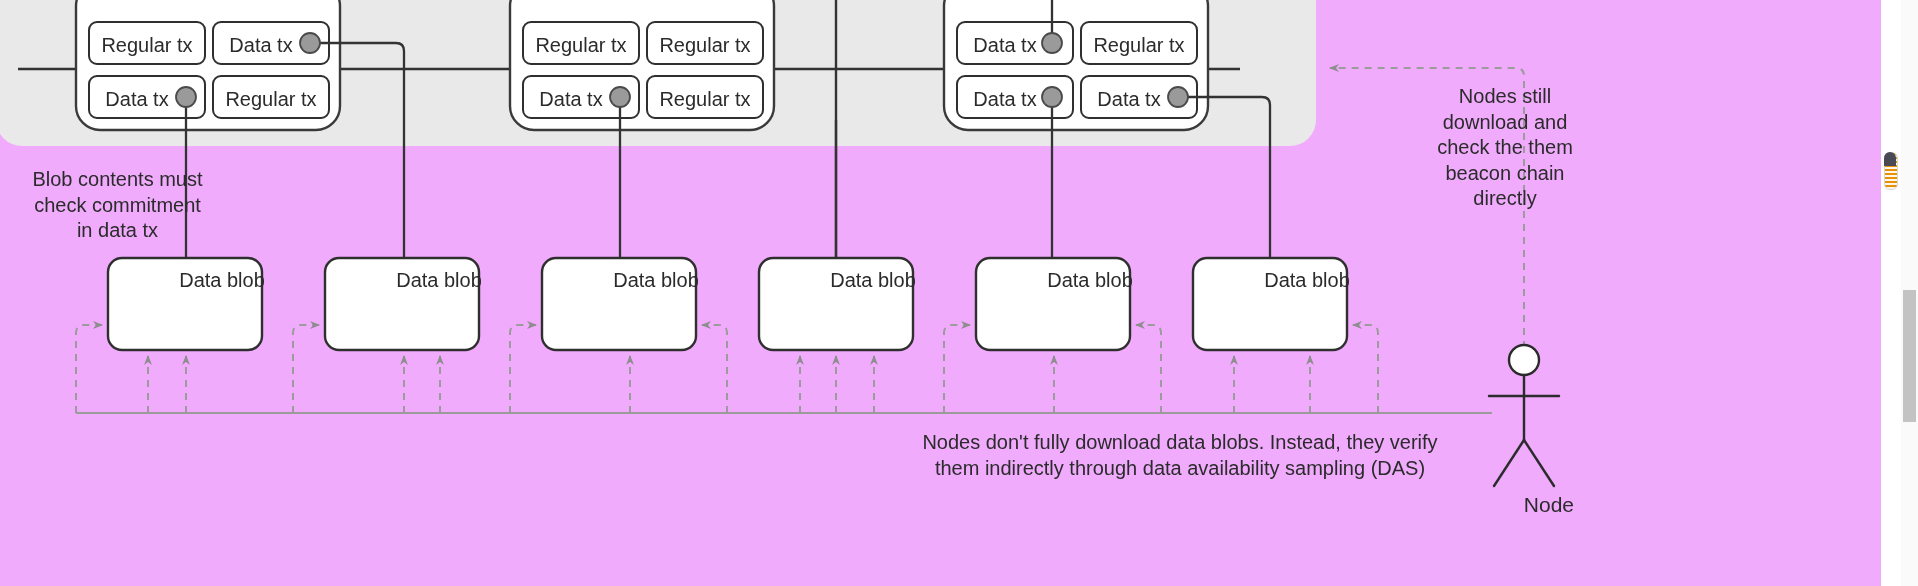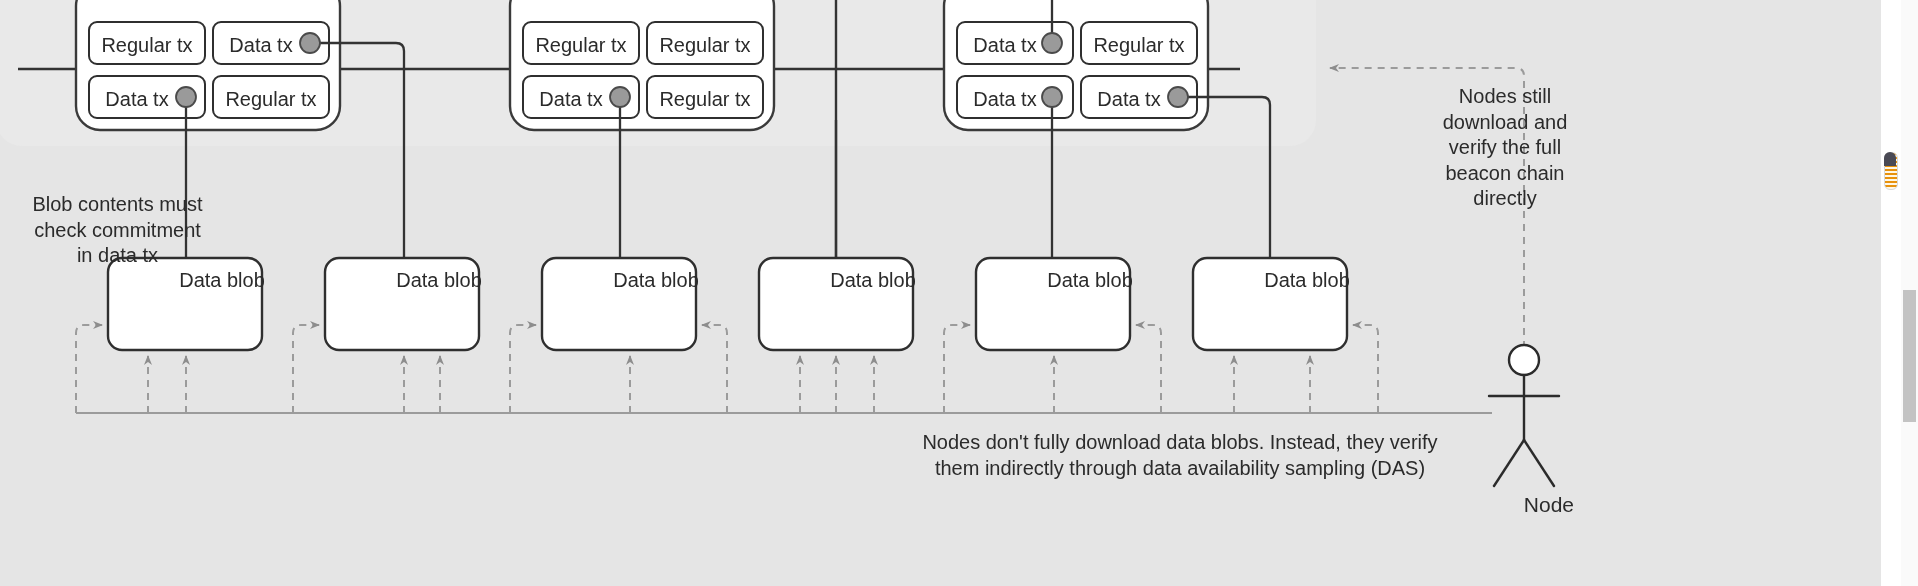--- a/index.html
+++ b/index.html
@@ -1,18 +1,18 @@
 <!DOCTYPE html>
 <html><head>
 <meta charset="utf-8">
 <style>
   html,body{margin:0;padding:0;background:#ffffff;}
   body{width:1918px;height:586px;overflow:hidden;
        font-family:"Liberation Sans","DejaVu Sans",sans-serif;color:#1f1f1f;}
-  #stage{position:relative;width:1918px;height:586px;overflow:hidden;background:#e5e5e5;}
+  #stage{position:relative;width:1918px;height:586px;overflow:hidden;background:#f0abfc;}
   #svgroot{position:absolute;left:0;top:0;width:1918px;height:586px;}
 
   .lbl{position:absolute;text-align:center;line-height:1.28;color:#2b2b2b;}
   .txlabel{font-size:20px;}
   .blob-label{font-size:20px;padding-left:37px;}
   .note{font-size:20px;color:#2b2b2b;}
   .actor-label{font-size:21px;}
 
   
   .vscroll-track{position:absolute;top:0;width:17px;height:586px;background:#fafafa;border-left:1px solid #eaeaea;}
@@ -170,30 +170,30 @@
   <div class="lbl txlabel" style="left:947px;  top:87px; width:116px;">Data tx</div>
   <div class="lbl txlabel" style="left:1071px; top:87px; width:116px;">Data tx</div>
 
   <div class="lbl blob-label" style="left:108px;  top:268px; width:154px;">Data blob</div>
   <div class="lbl blob-label" style="left:325px;  top:268px; width:154px;">Data blob</div>
   <div class="lbl blob-label" style="left:542px;  top:268px; width:154px;">Data blob</div>
   <div class="lbl blob-label" style="left:759px;  top:268px; width:154px;">Data blob</div>
   <div class="lbl blob-label" style="left:976px;  top:268px; width:154px;">Data blob</div>
   <div class="lbl blob-label" style="left:1193px; top:268px; width:154px;">Data blob</div>
 
-  <div class="lbl note" style="left:10px; top:192px; width:215px;">
+  <div class="lbl note" style="left:10px; top:167px; width:215px;">
     <div>Blob contents must</div>
     <div>check commitment</div>
     <div>in data tx</div>
   </div>
 
   <div class="lbl note" style="left:1355px; top:84px; width:300px;">
     <div>Nodes still</div>
     <div>download and</div>
-    <div>verify the full</div>
+    <div>check the them</div>
     <div>beacon chain</div>
     <div>directly</div>
   </div>
 
   <div class="lbl note" style="left:830px; top:430px; width:700px;">
     <div>Nodes don't fully download data blobs. Instead, they verify</div>
     <div>them indirectly through data availability sampling (DAS)</div>
   </div>
 
   <div class="lbl actor-label" style="left:1474px; top:492px; width:100px;text-align:right;">Node</div>

